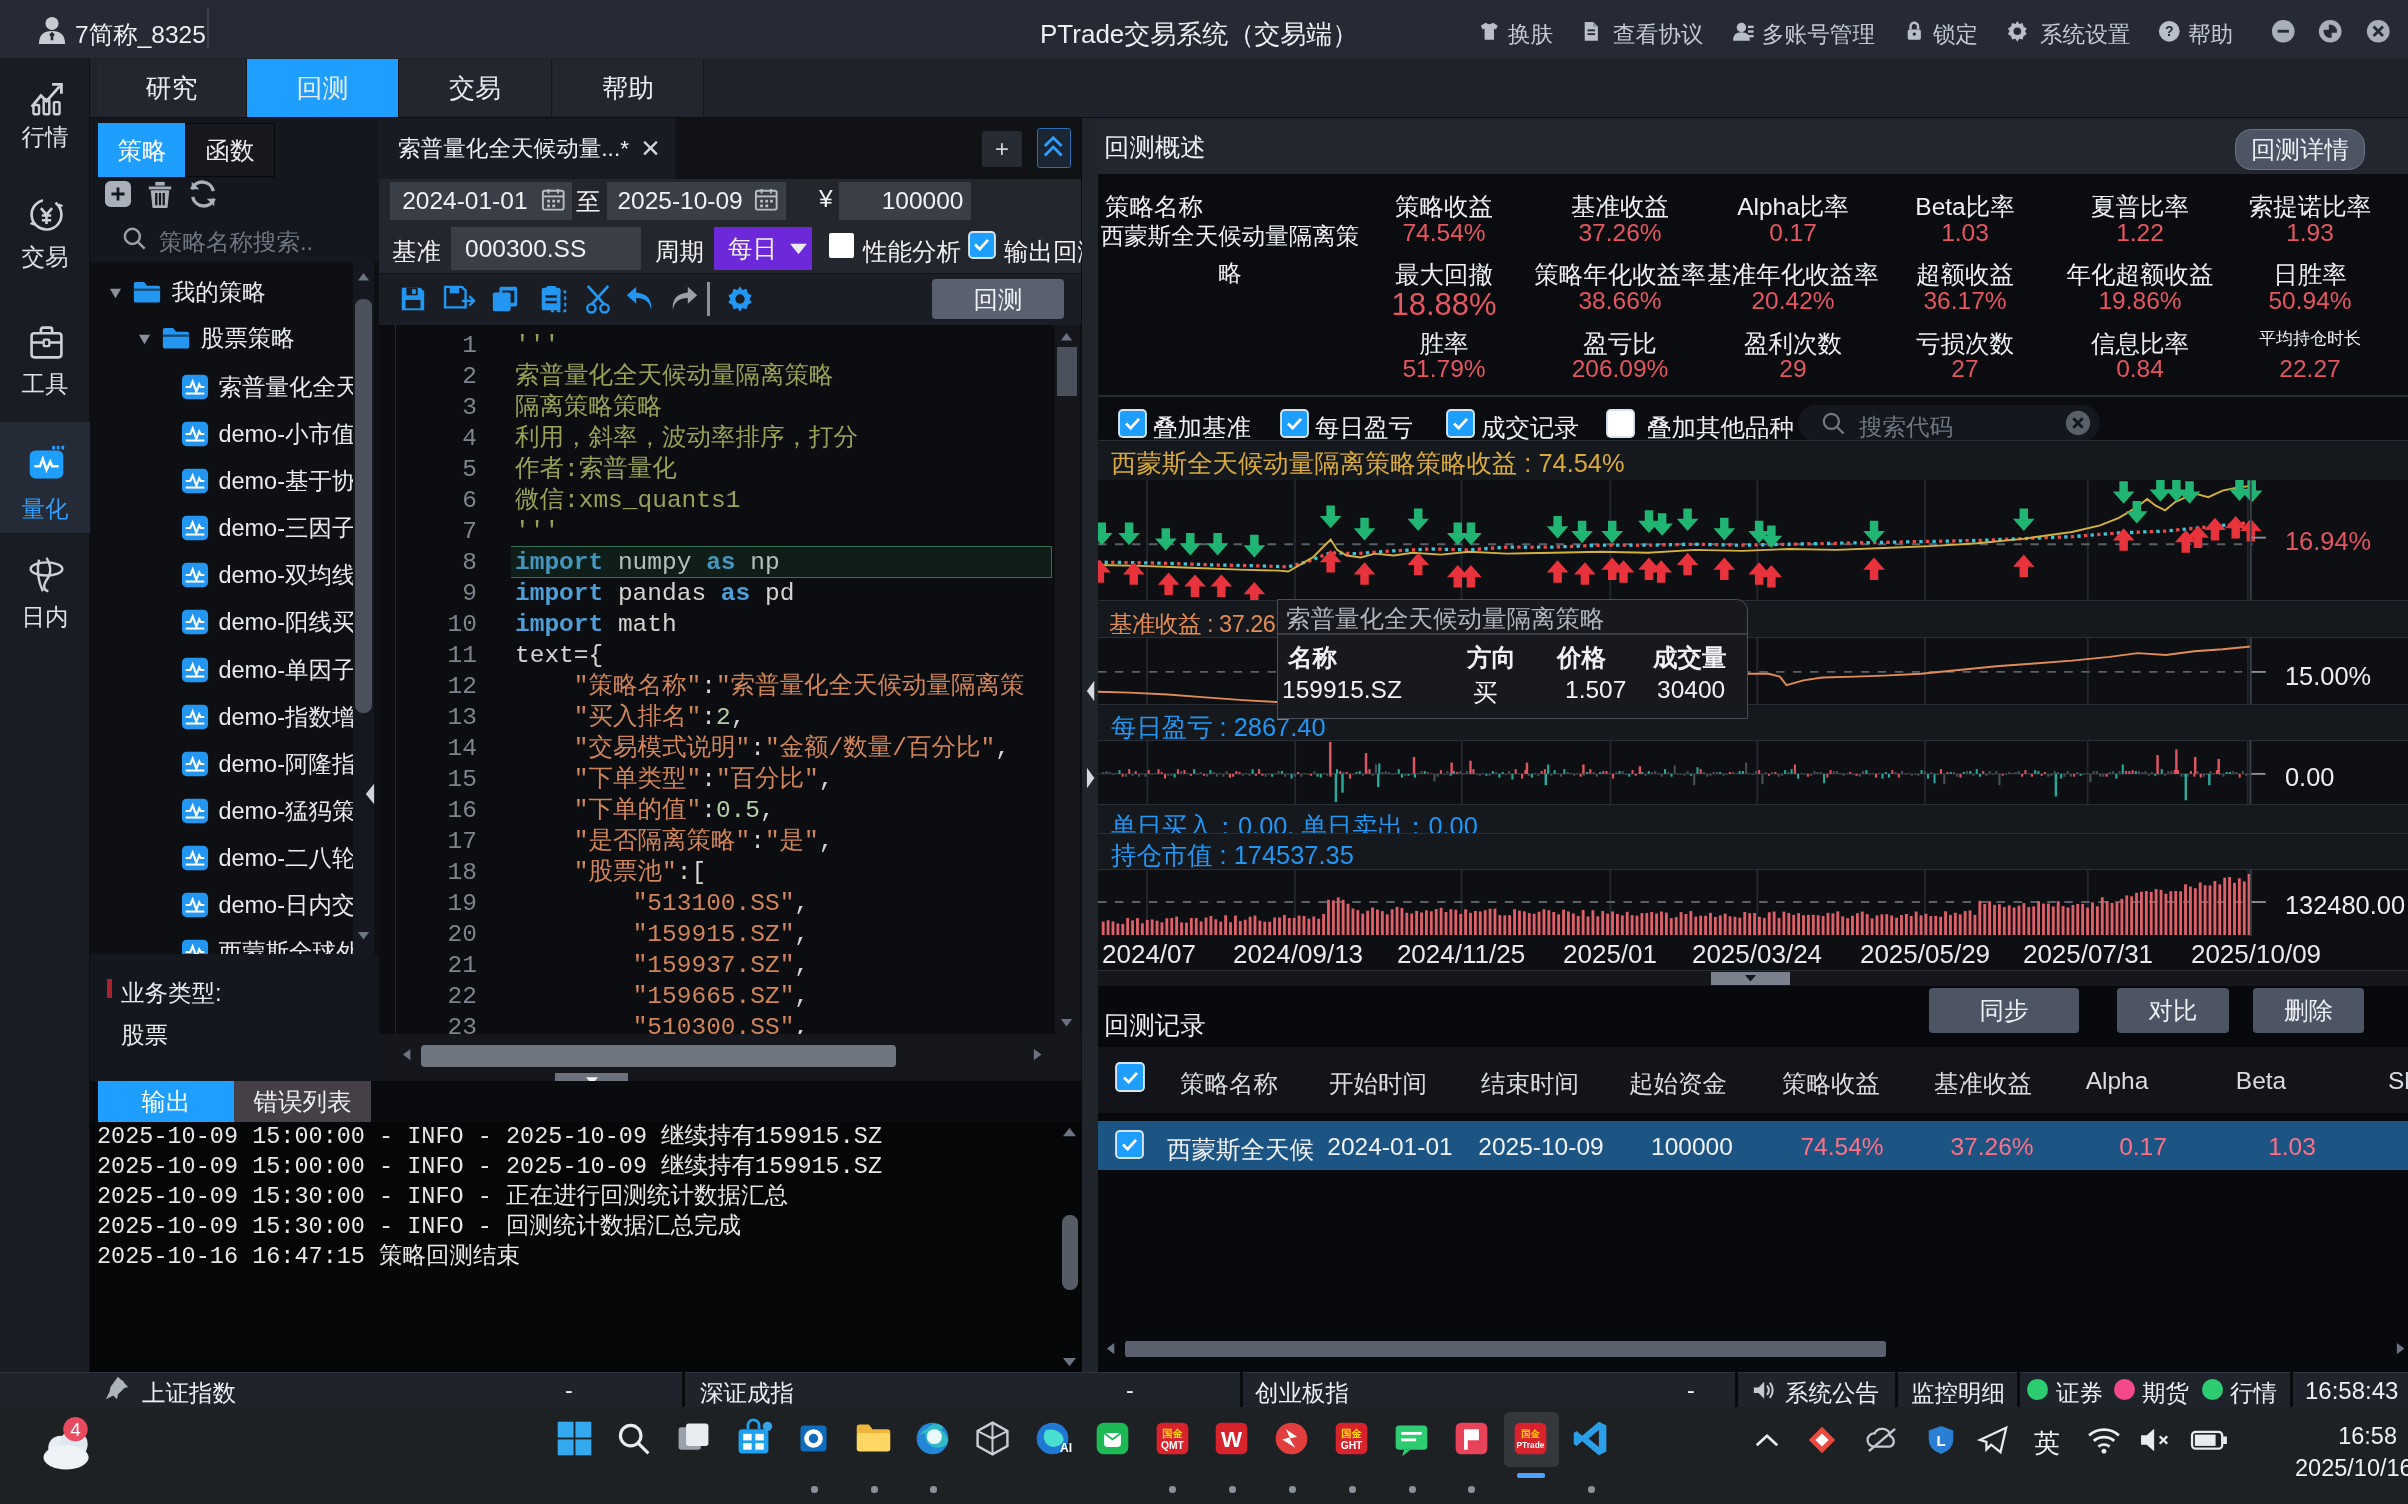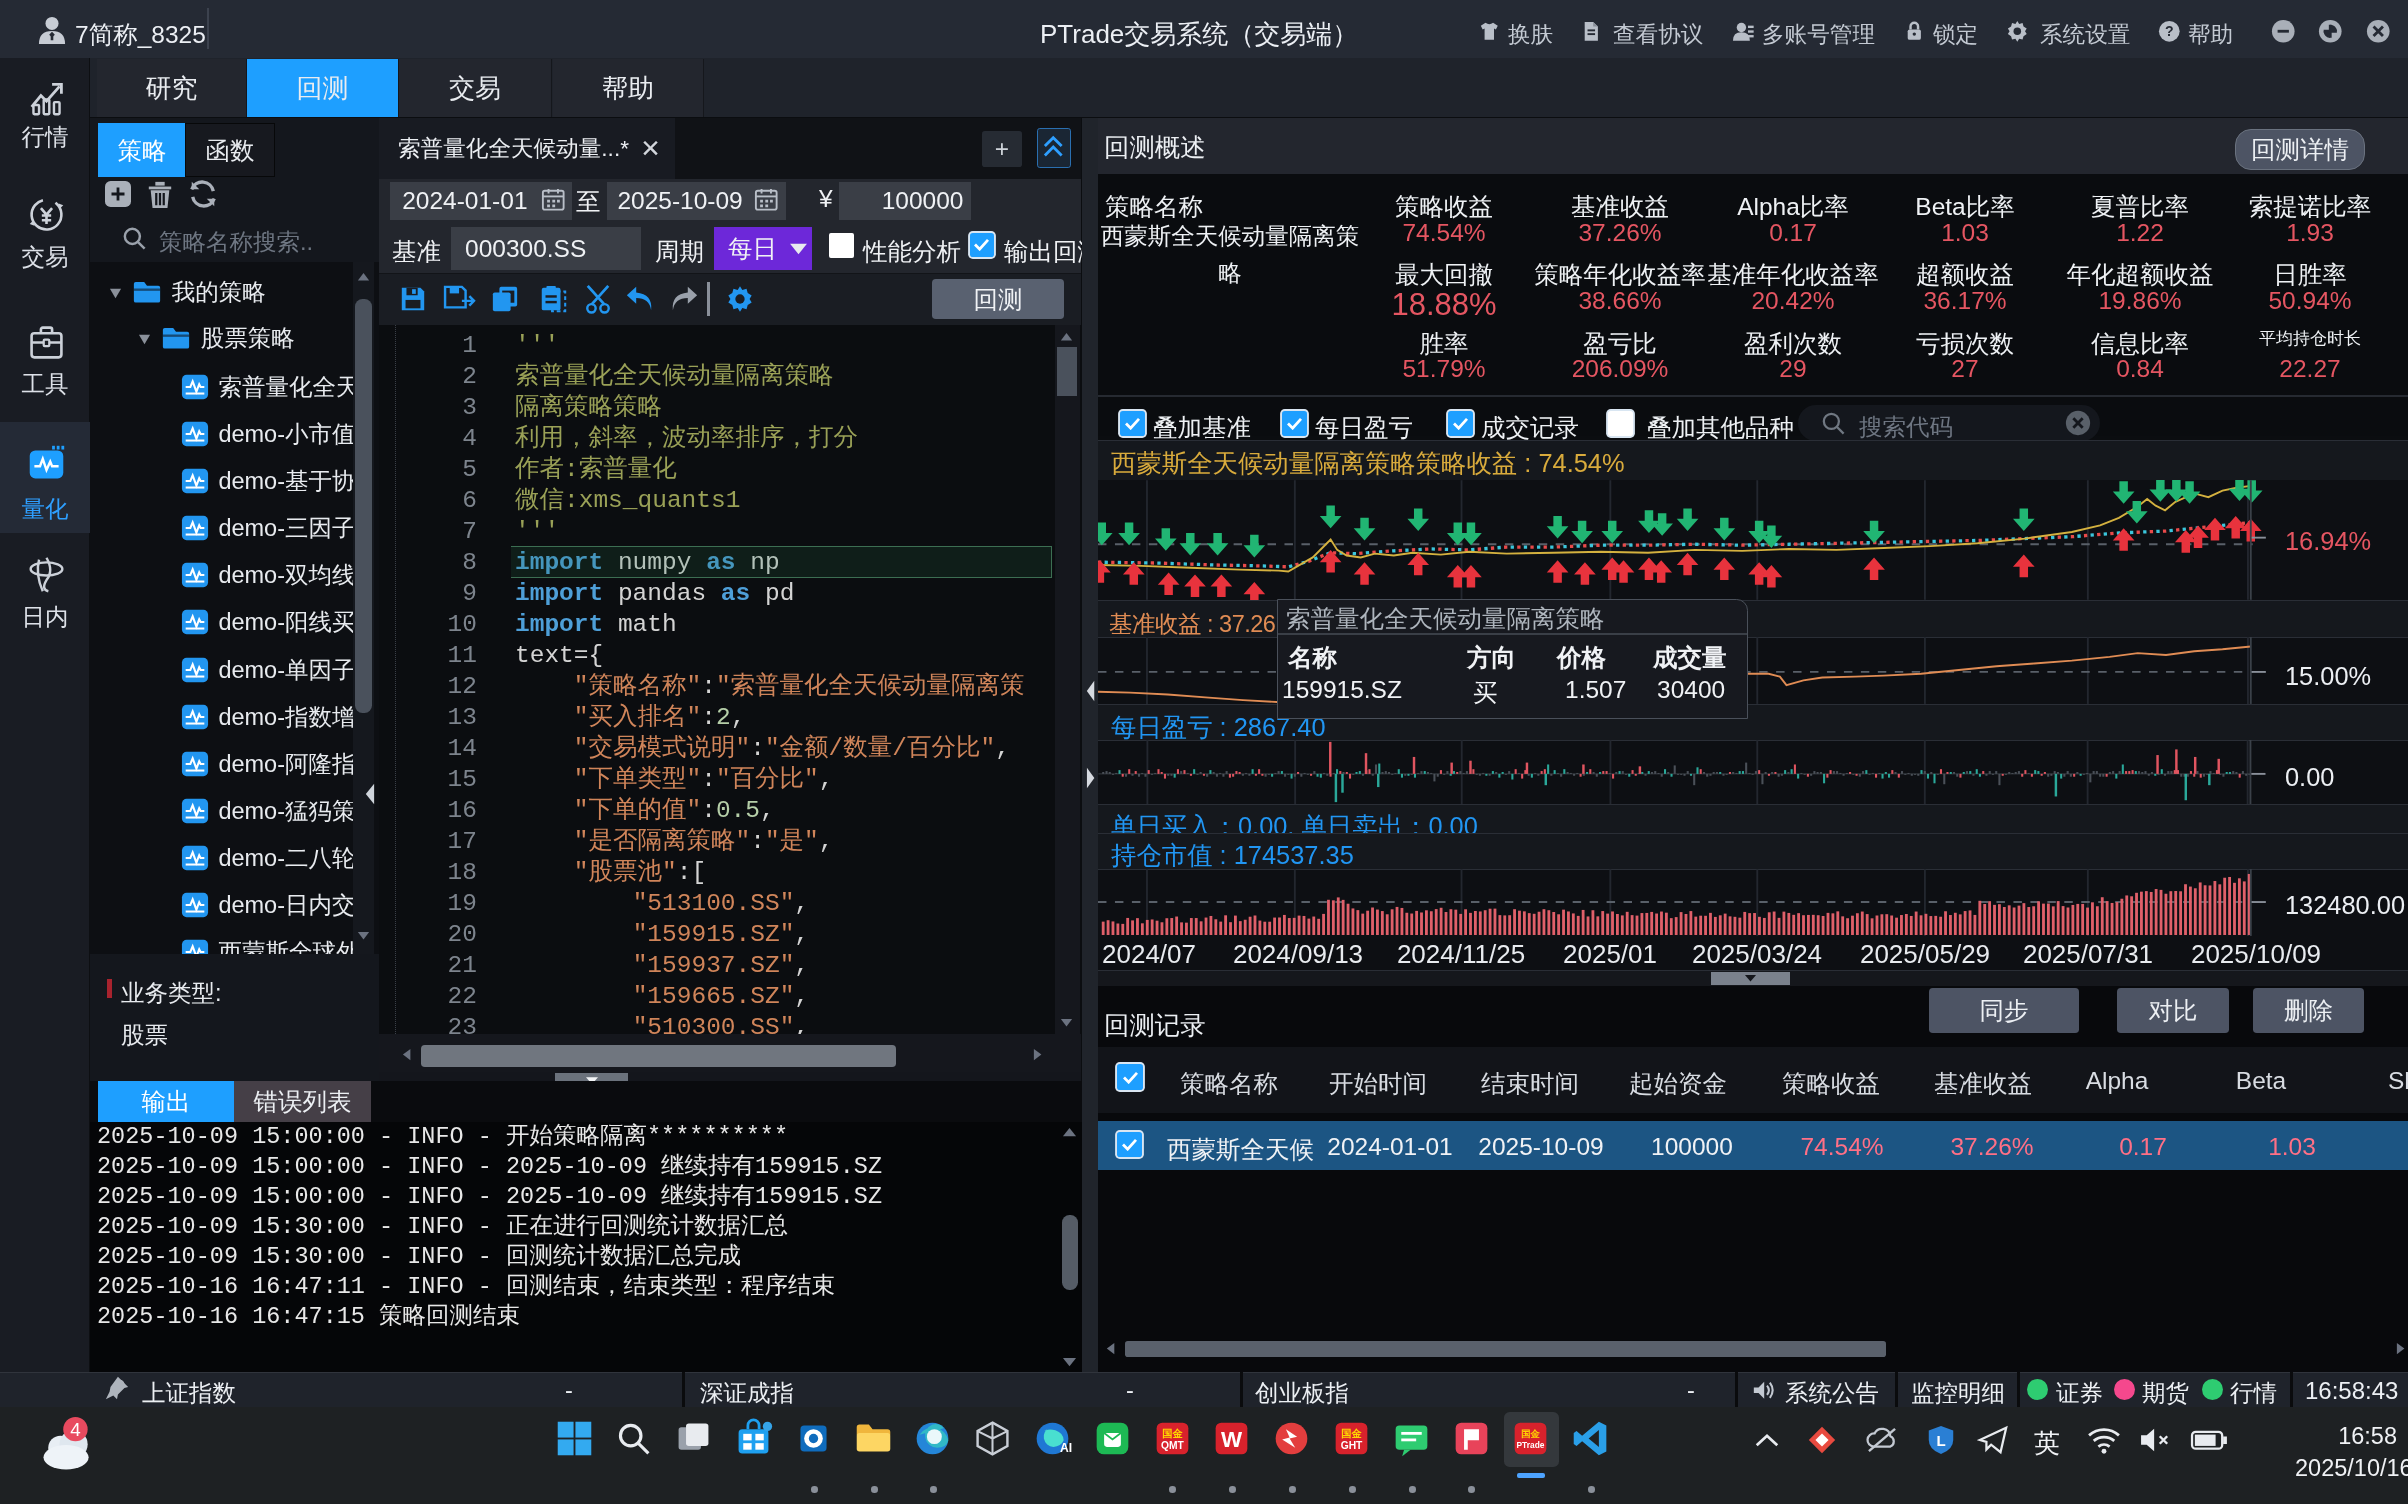--- a/index.html
+++ b/index.html
@@ -487,26 +487,24 @@
 <div class="ab " style="left:90px;top:1081px;width:992px;height:41px;background:#0a0b0e;"></div>
 <div class="ab " style="left:98px;top:1081px;width:136px;height:41px;background:#1e9fff;">
     <div class="ctr" style="width:100%;height:100%;font-size:24.5px;color:#fff">输出</div>
   </div>
 <div class="ab " style="left:234px;top:1081px;width:137px;height:41px;background:#453f47;">
     <div class="ctr" style="width:100%;height:100%;font-size:24.5px;color:#eceff3">错误列表</div>
   </div>
 <div class="ab " style="left:90px;top:1122px;width:992px;height:250px;background:#050608;"></div>
 <div class="ab " style="left:97px;top:1122px;width:960px;height:217px;overflow:hidden;">
     <div class="mono" style="font-size:23.5px;color:#e8e8e8">
-      <div style="height:30px;line-height:30px;white-space:pre">2025-10-09 15:00:00 - INFO - 开始策略隔离**********</div>
       <div style="height:30px;line-height:30px;white-space:pre">2025-10-09 15:00:00 - INFO - 2025-10-09 继续持有159915.SZ</div>
       <div style="height:30px;line-height:30px;white-space:pre">2025-10-09 15:00:00 - INFO - 2025-10-09 继续持有159915.SZ</div>
       <div style="height:30px;line-height:30px;white-space:pre">2025-10-09 15:30:00 - INFO - 正在进行回测统计数据汇总</div>
       <div style="height:30px;line-height:30px;white-space:pre">2025-10-09 15:30:00 - INFO - 回测统计数据汇总完成</div>
-      <div style="height:30px;line-height:30px;white-space:pre">2025-10-16 16:47:11 - INFO - 回测结束，结束类型：程序结束</div>
       <div style="height:30px;line-height:30px;white-space:pre">2025-10-16 16:47:15 策略回测结束</div>
     </div>
   </div>
 <svg class="ab" style="left:1062px;top:1126px" width="15" height="12.2" viewBox="0 0 16 13">
     <path d="M8 2 L15 11 H1 Z" fill="#6b7280"></path>
   </svg>
 <div class="ab " style="left:1062px;top:1215px;width:16px;height:75px;background:#555c66;border-radius:7.5px;"></div>
 <svg class="ab" style="left:1062px;top:1356px" width="15" height="12.2" viewBox="0 0 16 13">
     <path d="M8 11 L15 2 H1 Z" fill="#6b7280"></path>
   </svg>

